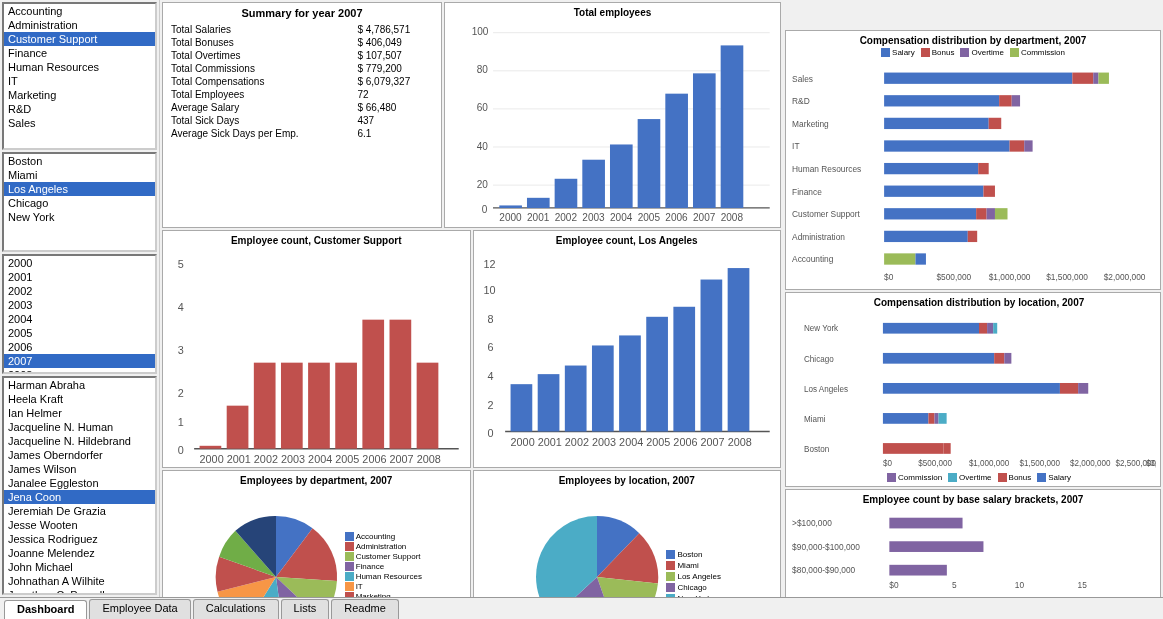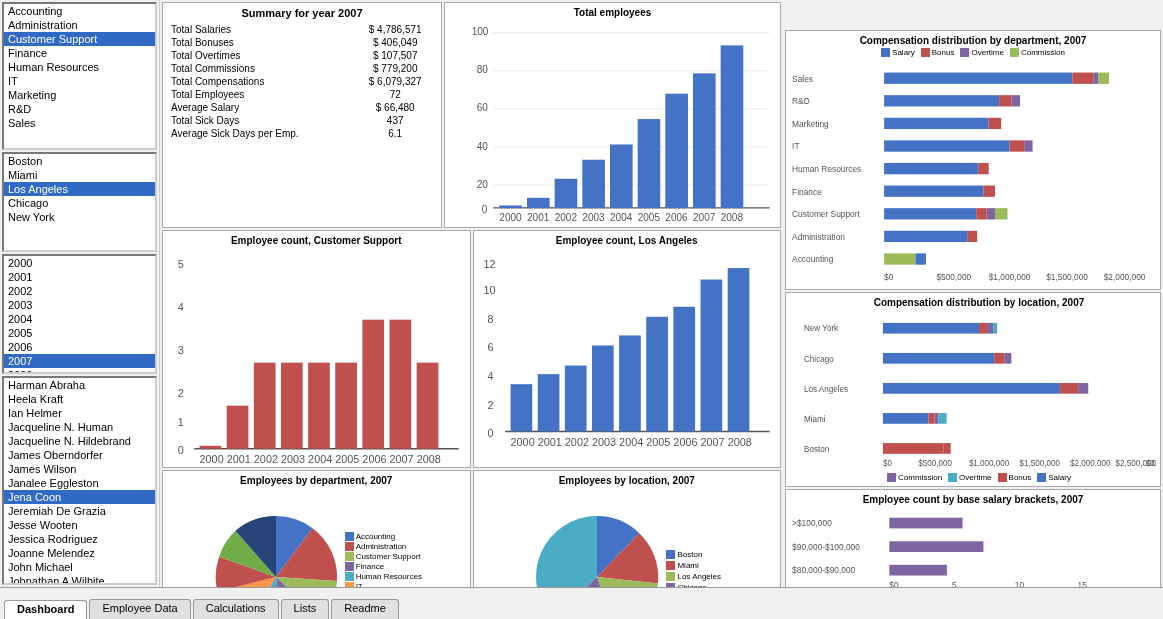--- a/index.html
+++ b/index.html
@@ -19,41 +19,41 @@
     .list-box.employee { flex: 1; min-height: 0; }
     
     .list-item { padding: 1px 4px; cursor: pointer; white-space: nowrap; overflow: hidden; text-overflow: ellipsis; }
     .list-item.selected { background: #316AC5; color: white; }
     
     
     .middle-panel { flex: 1; display: flex; flex-direction: column; gap: 2px; padding: 2px; overflow: hidden; }
     .summary-title { text-align: center; font-weight: bold; font-size: 11px; margin-bottom: 4px; }
     .summary-table { width: 100%; border-collapse: collapse; }
     .summary-table td { padding: 1px 4px; font-size: 10px; }
-    .summary-table td:last-child { text-align: center; }
+    .summary-table td:last-child { text-align: left; }
     
     
     .charts-row1 { display: flex; gap: 2px; flex-shrink: 0; height: 238px; }
     
     .charts-row2 { display: flex; gap: 2px; flex-shrink: 0; height: 200px; }
     
     .chart-box { background: white; border: 1px solid #aaa; padding: 4px; display: flex; flex-direction: column; }
     .chart-title { text-align: center; font-size: 10px; font-weight: bold; margin-bottom: 2px; flex-shrink: 0; }
     .chart-area { flex: 1; position: relative; overflow: hidden; text-align: center; }
     
     
     .right-panel { width: 380px; display: flex; flex-direction: column; gap: 2px; padding: 2px; flex-shrink: 0; overflow: hidden; }
     
     .right-chart-box { background: white; border: 1px solid #aaa; padding: 4px; display: flex; flex-direction: column; }
     .right-chart-box.dept-comp { flex: 0 0 260px; margin-top: 28px; }
     .right-chart-box.loc-comp { flex: 0 0 195px; padding-left: 16px; }
     .right-chart-box.salary-bracket { flex: 1; }
     
     
-    .tab-bar { height: 32px; background: #f0f0f0; display: flex; align-items: flex-end; border-top: 1px solid #999; padding-left: 4px; gap: 2px; flex-shrink: 0; }
+    .tab-bar { height: 22px; background: #f0f0f0; display: flex; align-items: flex-end; border-top: 1px solid #999; padding-left: 4px; gap: 2px; flex-shrink: 0; }
     .tab { height: 20px; padding: 2px 12px; border: 1px solid #999; border-bottom: none; background: #e0e0e0; cursor: pointer; font-size: 11px; border-radius: 3px 3px 0 0; }
     .tab.active { background: white; font-weight: bold; border-bottom: 1px solid white; margin-bottom: -1px; }
     
     
     svg { width: 100%; height: 100%; }
     
     .axis-label { font-size: 8px; fill: #555; }
     .bar-blue { fill: #4472C4; }
     
     

